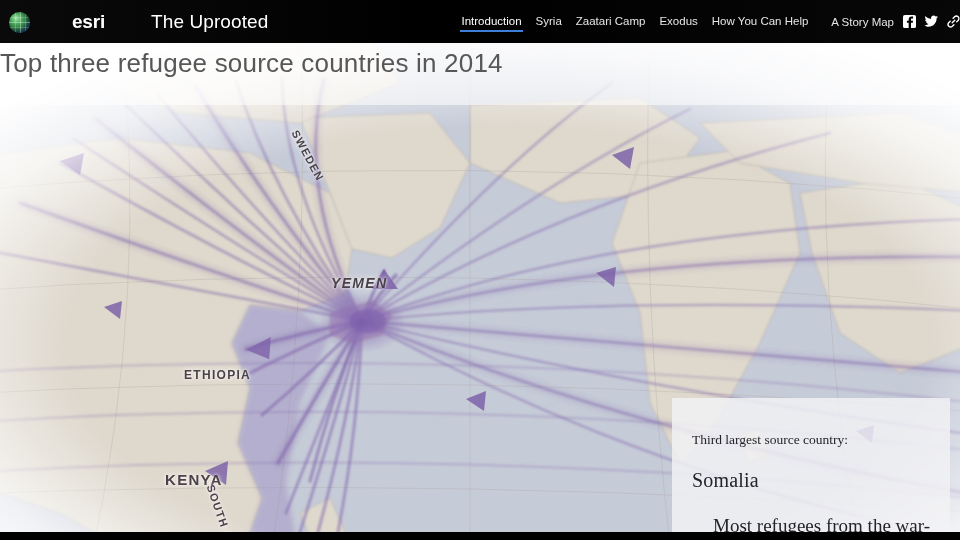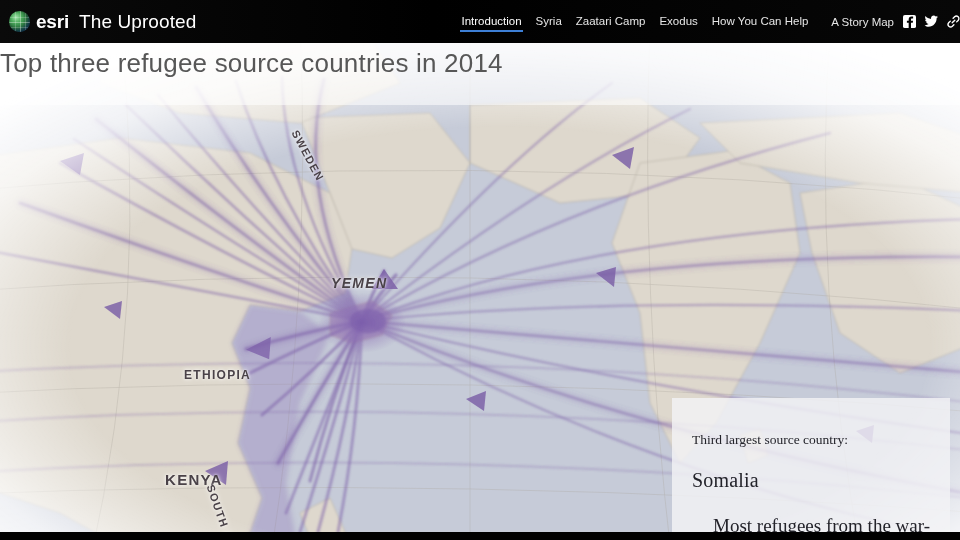--- a/index.html
+++ b/index.html
@@ -3,21 +3,21 @@
 <meta charset="utf-8">
 <style>
   html,body{margin:0;padding:0;background:#000;}
   body{width:960px;height:540px;overflow:hidden;font-family:"Liberation Sans",sans-serif;}
   #screen{position:relative;width:960px;height:540px;overflow:hidden;background:#ffffff;}
 
   
   #header{position:absolute;top:0;left:0;width:960px;height:43px;
     background:linear-gradient(to right,#0a0a0a 0%,#000 45%,#070707 100%);
     z-index:40;display:flex;align-items:center;}
-  #brand{display:flex;align-items:center;margin-left:9px;}
+  #brand{display:flex;align-items:flex-end;margin-left:9px;gap:36px;}
   .globe-logo{width:21px;height:21px;border-radius:50%;
     background:radial-gradient(circle at 34% 30%,#9fe2a8 0%,#4aa85a 28%,#2f7d46 52%,#1d5f8c 78%,#123d5e 100%);
     position:relative;overflow:hidden;box-shadow:inset -2px -2px 4px rgba(0,0,0,.55);}
   .globe-logo::before{content:"";position:absolute;left:50%;top:0;width:1px;height:100%;
     background:rgba(255,255,255,.35);box-shadow:-5px 0 0 rgba(255,255,255,.2),5px 0 0 rgba(255,255,255,.2);}
   .globe-logo::after{content:"";position:absolute;top:50%;left:0;width:100%;height:1px;
     background:rgba(255,255,255,.35);box-shadow:0 -5px 0 rgba(255,255,255,.2),0 5px 0 rgba(255,255,255,.2);}
   #esri-word{color:#fff;font-size:19px;font-weight:bold;letter-spacing:-.2px;margin-left:6px;}
   #site-title{color:#fff;font-size:19px;font-weight:400;margin-left:10px;letter-spacing:.1px;}
 

